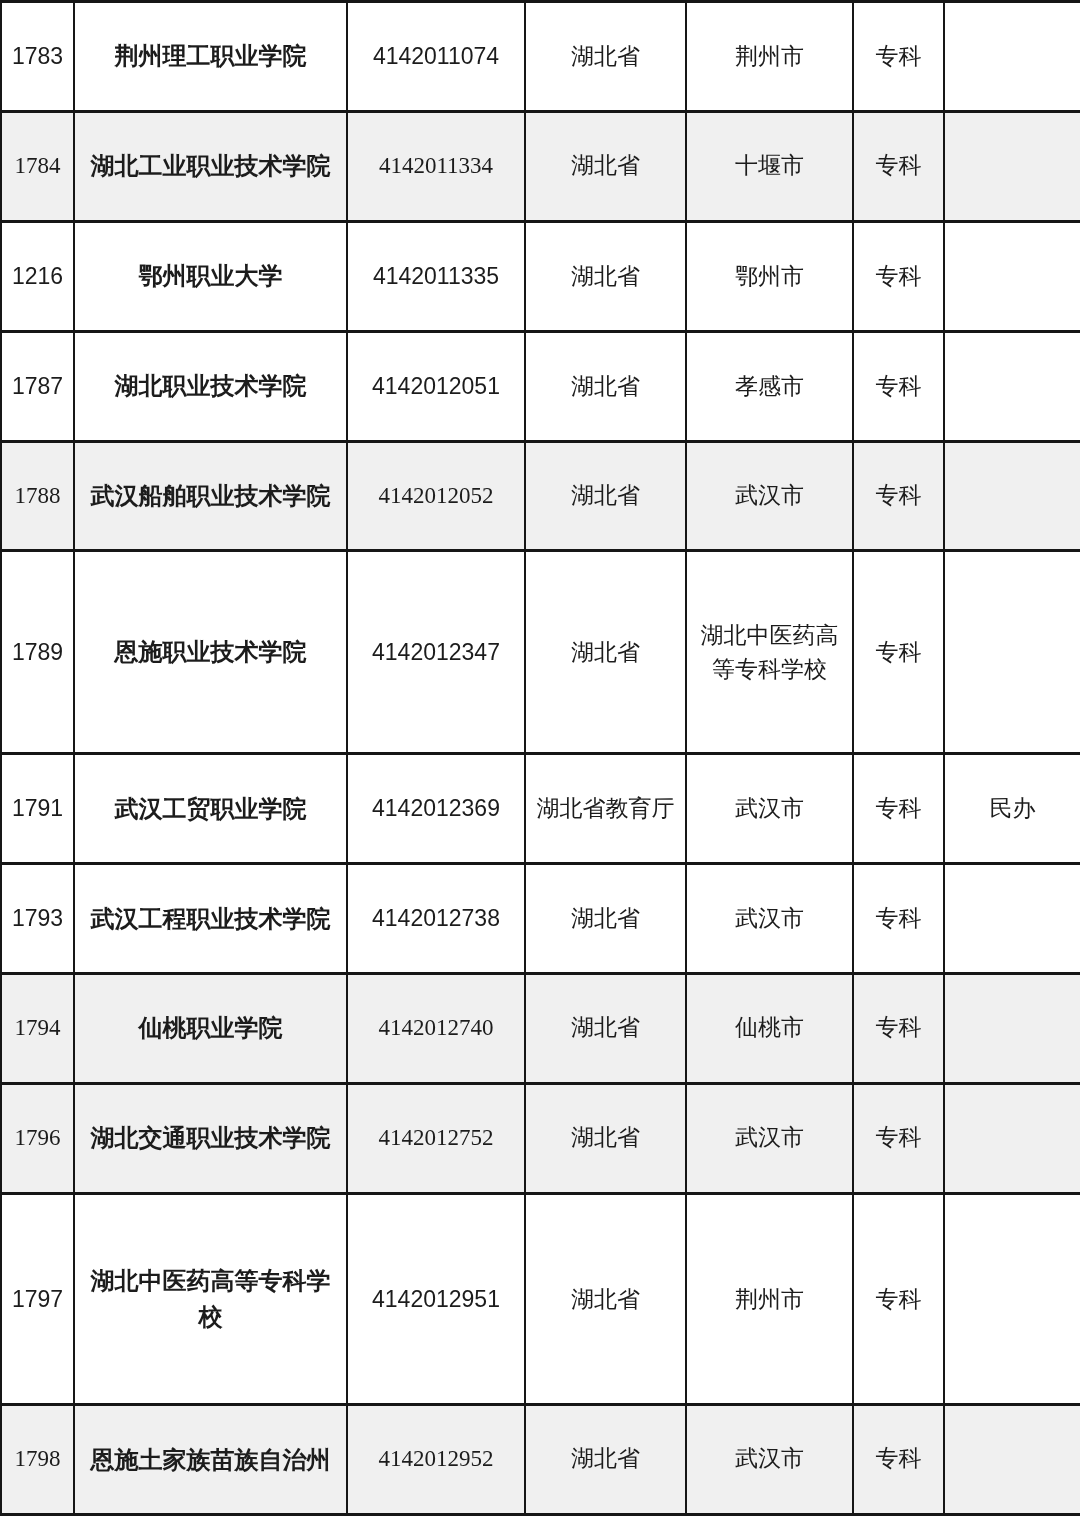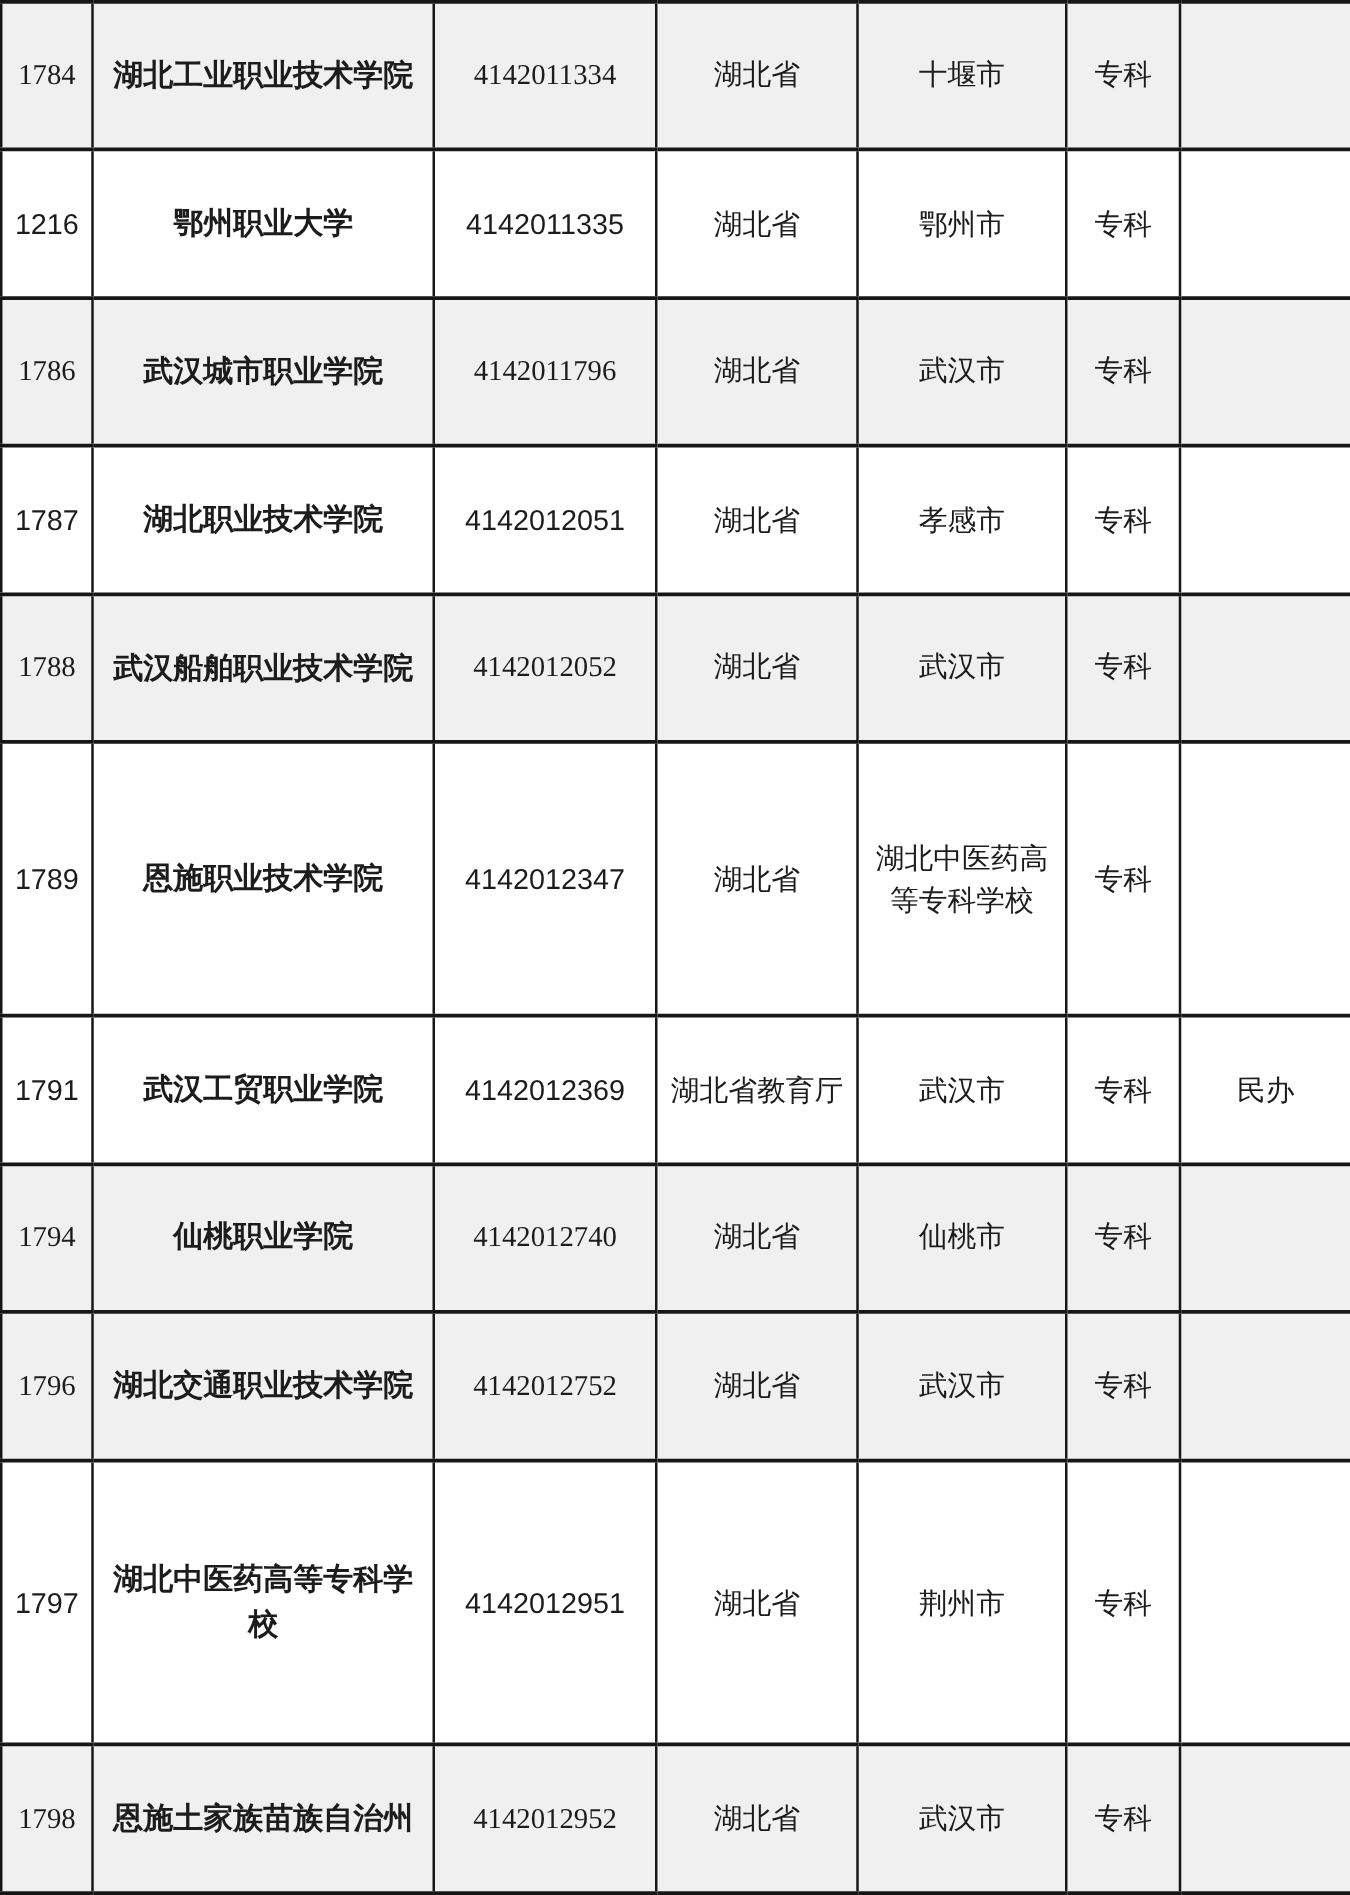--- a/index.html
+++ b/index.html
@@ -60,44 +60,44 @@
     <colgroup>
       <col style="width:73px">
       <col style="width:273px">
       <col style="width:178px">
       <col style="width:161px">
       <col style="width:167px">
       <col style="width:91px">
       <col style="width:137px">
     </colgroup>
     <tbody>
+        <tr class="">
+          <td class="cell cell-no">1783</td>
+          <td class="cell cell-name">荆州理工职业学院</td>
+          <td class="cell cell-code">4142011074</td>
+          <td class="cell cell-department">湖北省</td>
+          <td class="cell cell-city">荆州市</td>
+          <td class="cell cell-level">专科</td>
+          <td class="cell cell-remark"></td>
+        </tr>
         <tr class="alt">
           <td class="cell cell-no">1784</td>
           <td class="cell cell-name">湖北工业职业技术学院</td>
           <td class="cell cell-code">4142011334</td>
           <td class="cell cell-department">湖北省</td>
           <td class="cell cell-city">十堰市</td>
           <td class="cell cell-level">专科</td>
           <td class="cell cell-remark"></td>
         </tr>
         <tr class="">
           <td class="cell cell-no">1216</td>
           <td class="cell cell-name">鄂州职业大学</td>
           <td class="cell cell-code">4142011335</td>
           <td class="cell cell-department">湖北省</td>
           <td class="cell cell-city">鄂州市</td>
-          <td class="cell cell-level">专科</td>
-          <td class="cell cell-remark"></td>
-        </tr>
-        <tr class="alt">
-          <td class="cell cell-no">1786</td>
-          <td class="cell cell-name">武汉城市职业学院</td>
-          <td class="cell cell-code">4142011796</td>
-          <td class="cell cell-department">湖北省</td>
-          <td class="cell cell-city">武汉市</td>
           <td class="cell cell-level">专科</td>
           <td class="cell cell-remark"></td>
         </tr>
         <tr class="">
           <td class="cell cell-no">1787</td>
           <td class="cell cell-name">湖北职业技术学院</td>
           <td class="cell cell-code">4142012051</td>
           <td class="cell cell-department">湖北省</td>
           <td class="cell cell-city">孝感市</td>
           <td class="cell cell-level">专科</td>
@@ -122,20 +122,29 @@
           <td class="cell cell-remark"></td>
         </tr>
         <tr class="">
           <td class="cell cell-no">1791</td>
           <td class="cell cell-name">武汉工贸职业学院</td>
           <td class="cell cell-code">4142012369</td>
           <td class="cell cell-department">湖北省教育厅</td>
           <td class="cell cell-city">武汉市</td>
           <td class="cell cell-level">专科</td>
           <td class="cell cell-remark">民办</td>
+        </tr>
+        <tr class="">
+          <td class="cell cell-no">1793</td>
+          <td class="cell cell-name">武汉工程职业技术学院</td>
+          <td class="cell cell-code">4142012738</td>
+          <td class="cell cell-department">湖北省</td>
+          <td class="cell cell-city">武汉市</td>
+          <td class="cell cell-level">专科</td>
+          <td class="cell cell-remark"></td>
         </tr>
         <tr class="alt">
           <td class="cell cell-no">1794</td>
           <td class="cell cell-name">仙桃职业学院</td>
           <td class="cell cell-code">4142012740</td>
           <td class="cell cell-department">湖北省</td>
           <td class="cell cell-city">仙桃市</td>
           <td class="cell cell-level">专科</td>
           <td class="cell cell-remark"></td>
         </tr>

